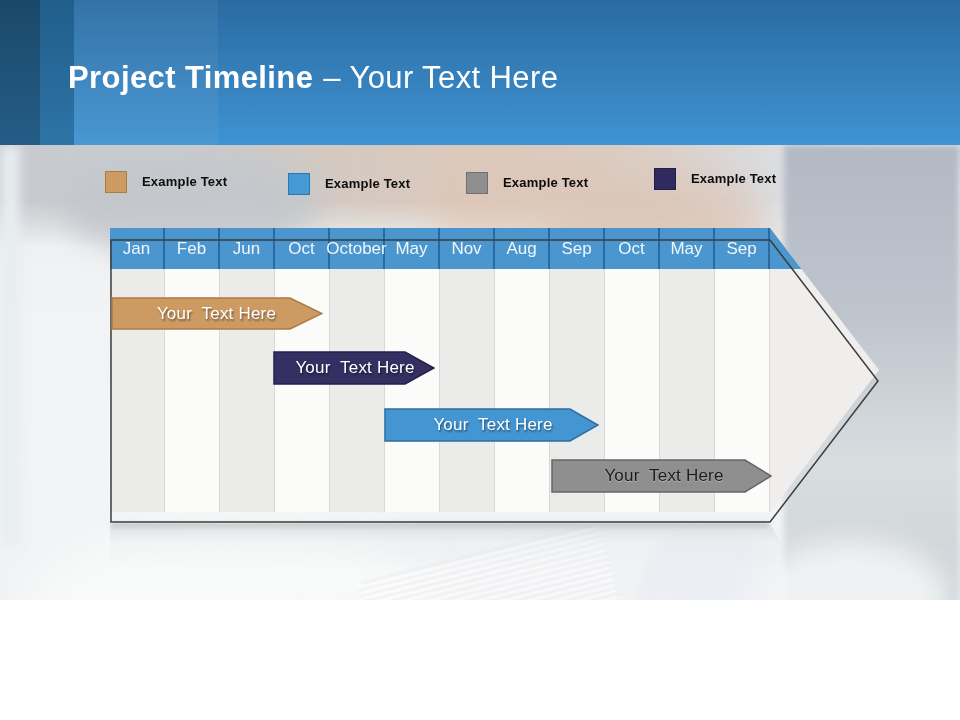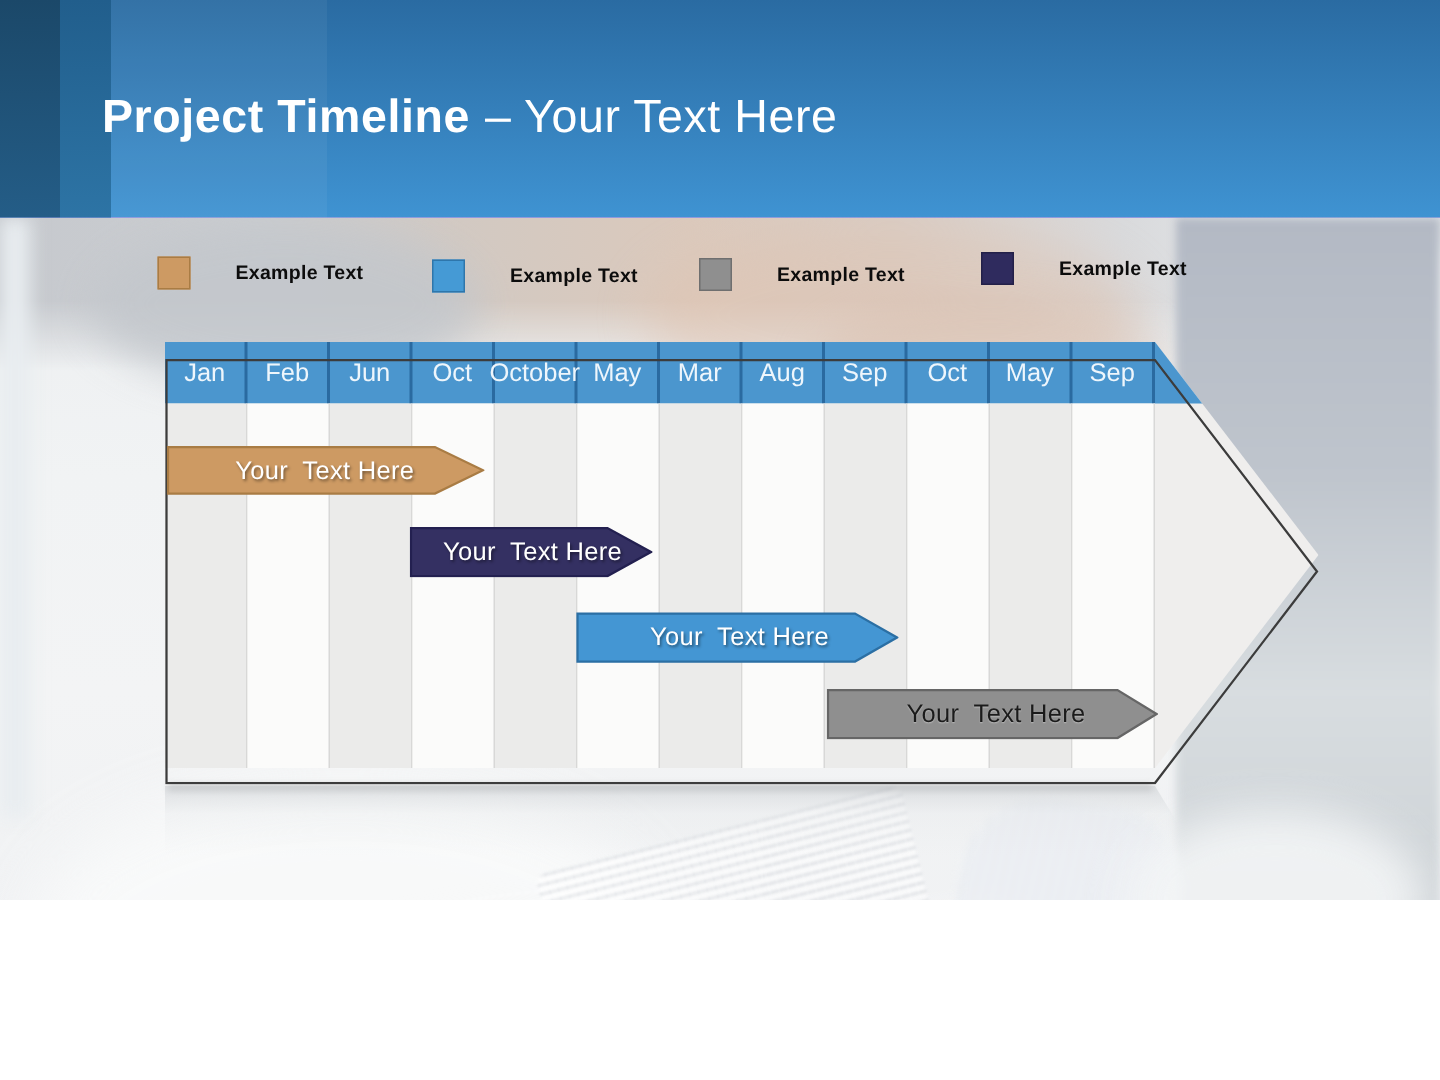--- a/index.html
+++ b/index.html
@@ -1,17 +1,17 @@
 <!DOCTYPE html>
 <html><head>
 <meta charset="utf-8">
 <style>
   html,body{margin:0;padding:0;}
   .slide{position:relative;width:960px;height:600px;overflow:hidden;
-         font-family:"Liberation Sans","DejaVu Sans",sans-serif;background:#d946ef;}
+         font-family:"Liberation Sans","DejaVu Sans",sans-serif;background:#3b82f6;}
 
   
   .bg-base{position:absolute;left:0;top:145px;width:960px;height:575px;
            background:linear-gradient(180deg,#eceef0 0%,#f1f3f4 30%,#f3f4f5 55%,#eef0f2 100%);}
   .blob{position:absolute;border-radius:50%;}
   .photo-top{position:absolute;left:0;top:145px;width:960px;height:102px;
     background:linear-gradient(90deg,#c6c9ce 0%,#cbcdd0 18%,#d2c9c2 32%,#dbc9bc 48%,#d9cdc5 62%,#d9dadc 78%,#e6e9ec 92%,#dfe3e7 100%);
     -webkit-mask-image:linear-gradient(180deg,#000 55%,transparent 100%);
             mask-image:linear-gradient(180deg,#000 55%,transparent 100%);}
   .suit-left{left:60px;top:148px;width:260px;height:110px;background:#c3c7cc;opacity:.85;filter:blur(14px);}
@@ -45,21 +45,21 @@
   .stripe1{position:absolute;left:0;top:0;width:40px;height:145px;background:linear-gradient(180deg,#1b4869,#245d87);}
   .stripe2{position:absolute;left:40px;top:0;width:34px;height:145px;background:linear-gradient(180deg,#215e8c,#2d74a5);}
   .stripe3{position:absolute;left:74px;top:0;width:144px;height:145px;background:rgba(255,255,255,0.05);}
   .title{position:absolute;left:68px;top:60px;color:#ffffff;font-size:31px;letter-spacing:.4px;white-space:nowrap;}
   .t-bold{font-weight:700;}
   .t-reg{font-weight:400;margin-left:10px;}
 
   
   .legend-item{position:absolute;display:flex;align-items:center;height:22px;}
   .swatch{width:22px;height:22px;box-sizing:border-box;border:1px solid #888;}
-  .legend-label{margin-left:30px;font-size:13px;font-weight:700;color:#0c0c0c;letter-spacing:.2px;line-height:22px;white-space:nowrap;}
+  .legend-label{margin-left:15px;font-size:13px;font-weight:700;color:#0c0c0c;letter-spacing:.2px;line-height:22px;white-space:nowrap;}
 
   
   .tl-clip{position:absolute;left:110px;top:228px;width:770px;height:284px;background:#efeeed;
     clip-path:polygon(0 0,660px 0,769px 142px,660px 284px,0 284px);}
   .month-band{position:absolute;left:0;top:0;width:770px;height:41px;display:flex;}
   .month-cell{width:55px;height:41px;box-sizing:border-box;border-right:2px solid #2a6aa0;
     display:flex;align-items:center;justify-content:center;color:#eef6fc;font-size:17px;}
   .cols{position:absolute;left:0;top:41px;width:660px;height:243px;display:flex;}
   .col{width:55px;height:243px;box-sizing:border-box;border-right:1px solid #d8d8d7;}
   .col.odd{background:#ebebea;}
@@ -131,21 +131,21 @@
   </div>
 
   <div class="tl-clip">
     <div class="month-band" style="background: rgb(75, 150, 206);">
       <div class="month-cell">Jan</div>
       <div class="month-cell">Feb</div>
       <div class="month-cell">Jun</div>
       <div class="month-cell">Oct</div>
       <div class="month-cell">October</div>
       <div class="month-cell">May</div>
-      <div class="month-cell">Mar</div>
+      <div class="month-cell">Nov</div>
       <div class="month-cell">Aug</div>
       <div class="month-cell">Sep</div>
       <div class="month-cell">Oct</div>
       <div class="month-cell">May</div>
       <div class="month-cell">Sep</div>
     </div>
     <div class="cols">
       <div class="col odd"></div>
       <div class="col even"></div>
       <div class="col odd"></div>

